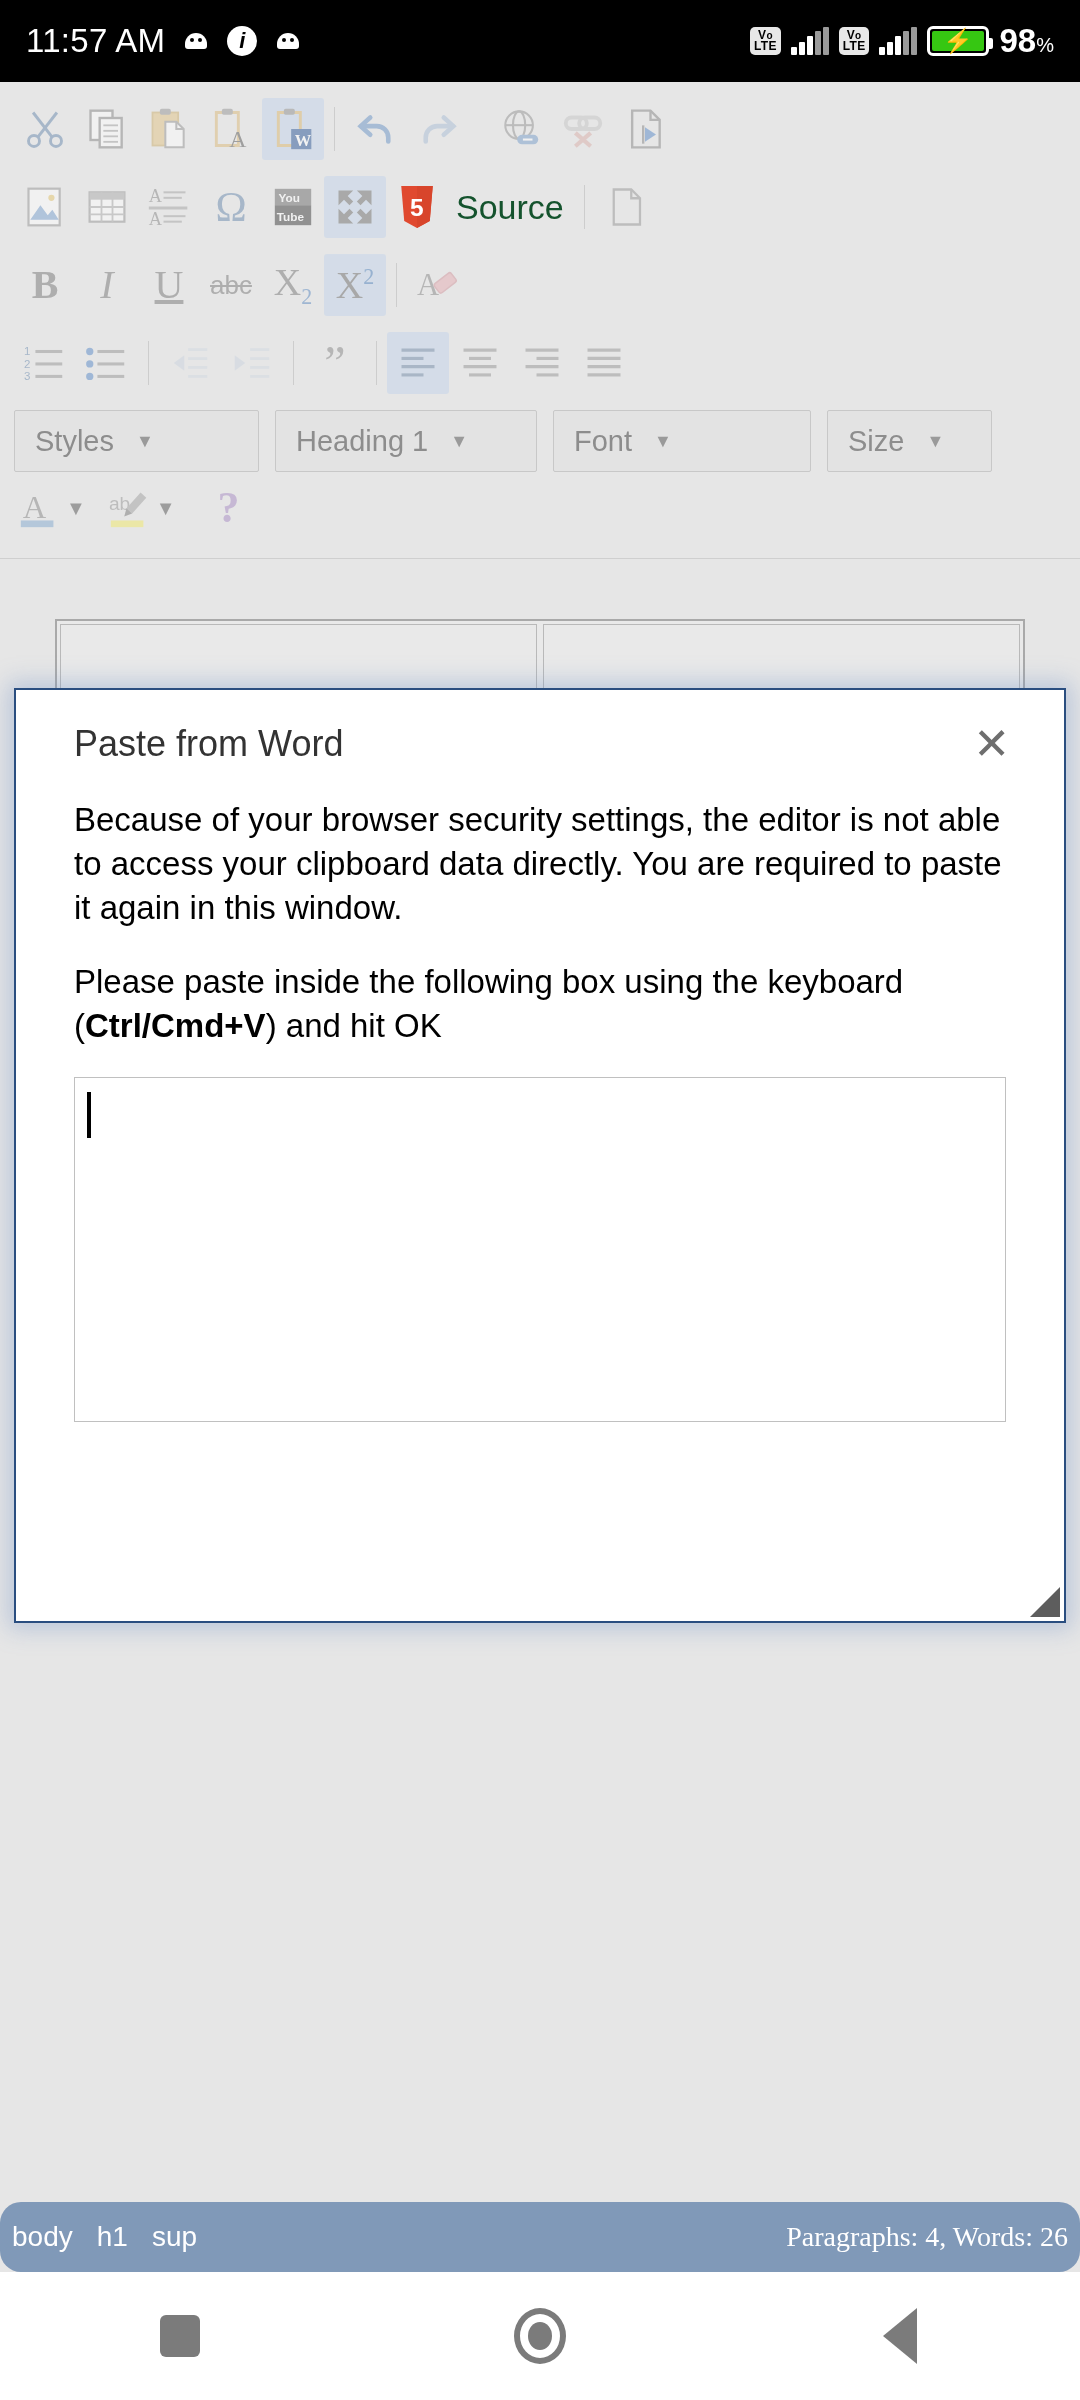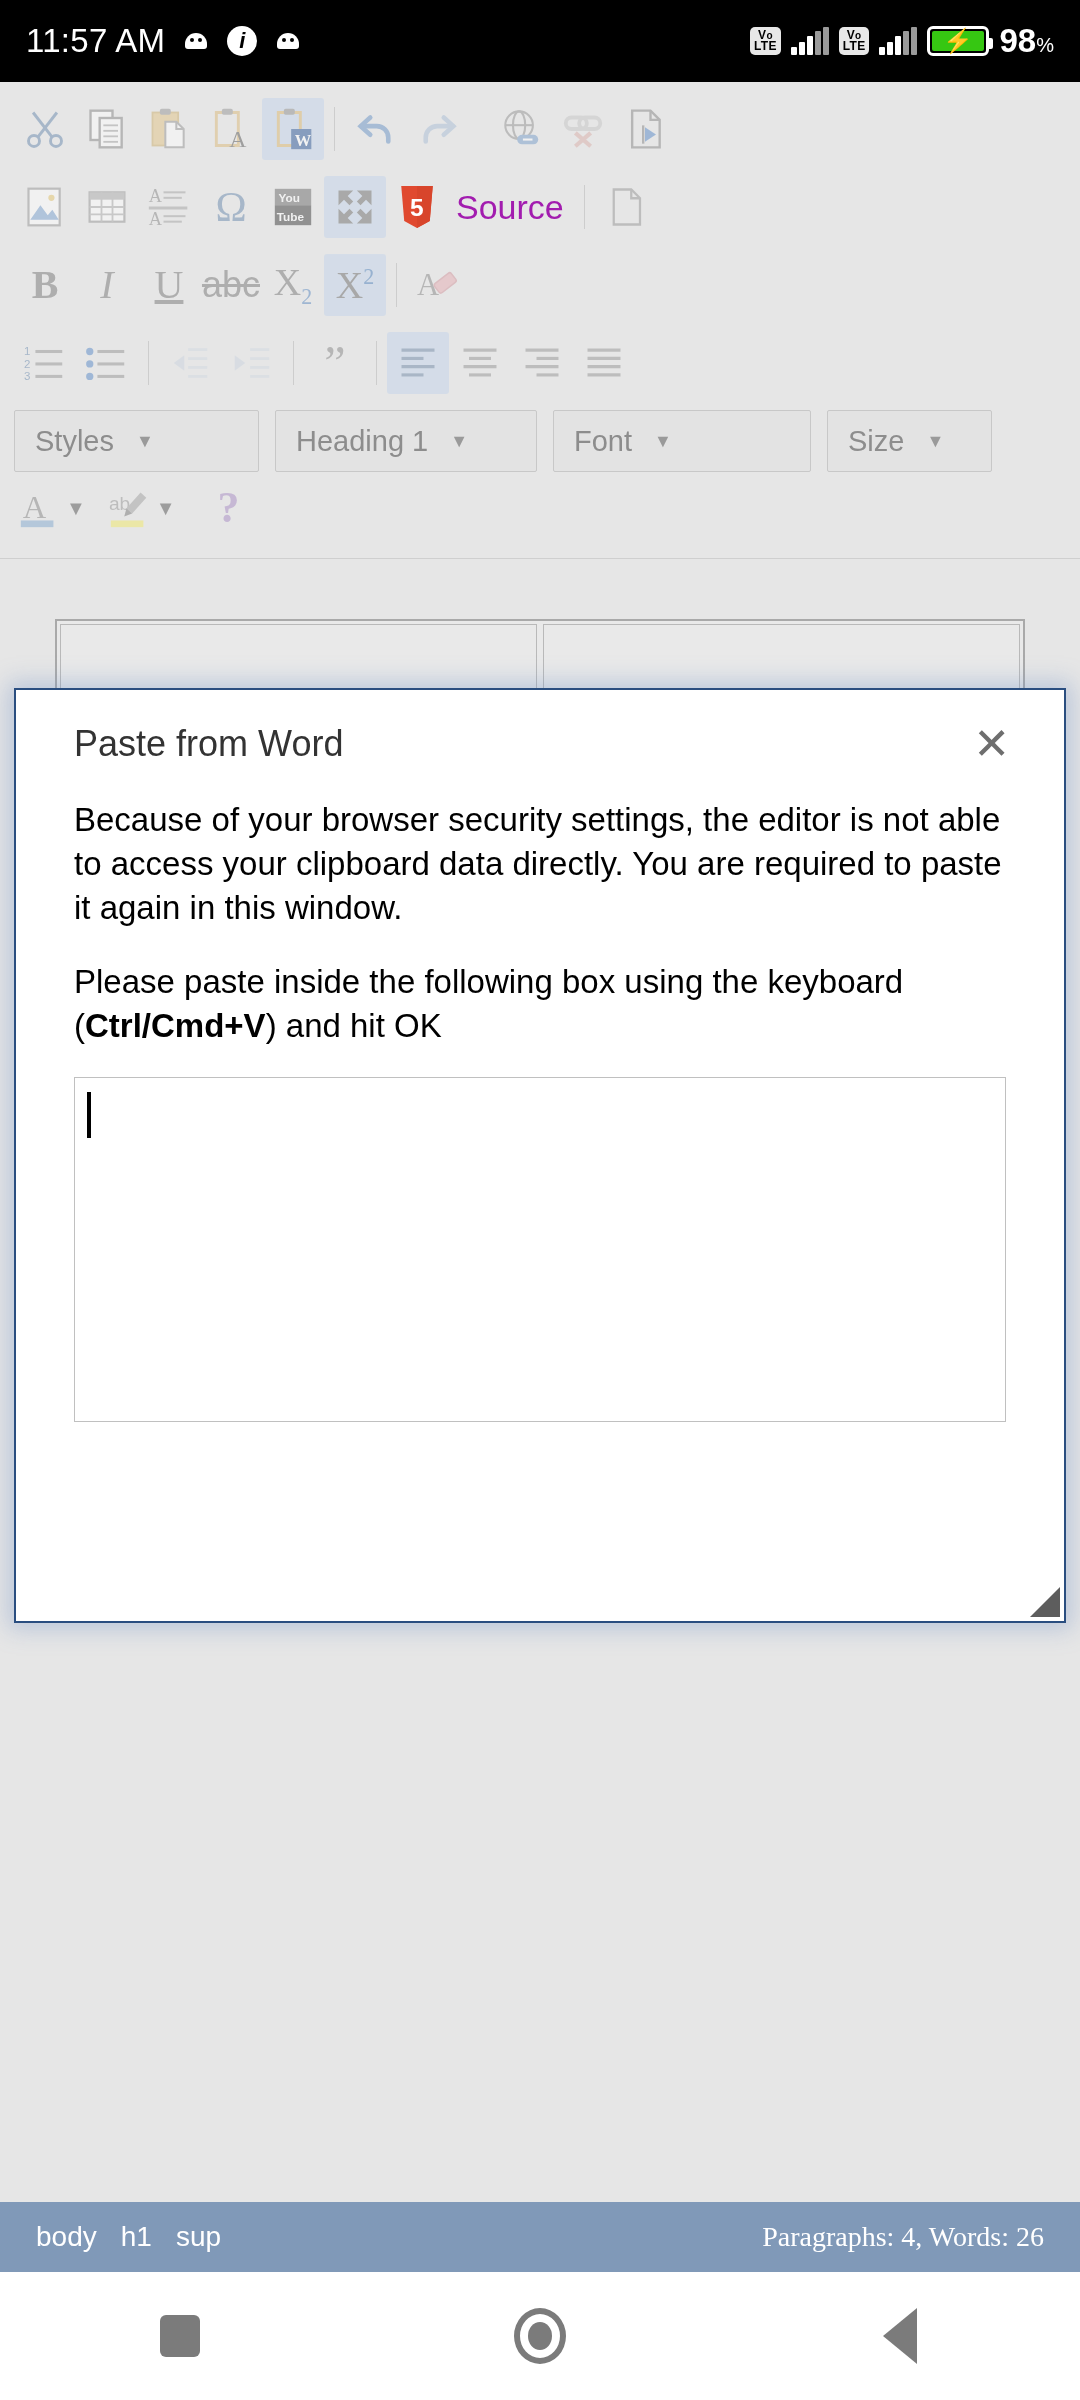--- a/index.html
+++ b/index.html
@@ -80,23 +80,23 @@
   .tbtn.on { background:#c3d4ea; opacity:.5; }
   .tbtn.dim { opacity:.22; }
   .sep { width:1px; height:44px; background:#bdbdbd; margin:0 10px; opacity:.6; }
   .ic { display:block; }
 
   
   .gl { font-size:38px; color:#6c6c6c; line-height:1; font-family:"Liberation Serif", serif; }
   .gl-b { font-weight:bold; font-size:40px; }
   .gl-i { font-style:italic; font-size:40px; }
   .gl-u { text-decoration:underline; font-size:40px; }
-  .gl-s { text-decoration:line-through; font-size:36px; font-family:"Liberation Sans",sans-serif;}
+  .gl-s { text-decoration:line-through; font-size:26px; font-family:"Liberation Sans",sans-serif;}
   .gl-sub sub, .gl-sup sup { font-size:.58em; color:#4a7ebb; }
-  .src-txt { font-size:34px; color:#a21caf; padding-left:8px; opacity:1; }
+  .src-txt { font-size:34px; color:#14532d; padding-left:8px; opacity:1; }
 
   
   .ddrow { display:flex; align-items:center; gap:16px; padding-top:8px; }
   .dd {
     height:62px; border:1px solid #c8c8c8; background:#e3e3e3;
     display:flex; align-items:center; 
     padding:0 16px 0 20px; color:#8d8d8d; font-size:29px; border-radius:2px;
   }
   .dd .caret { font-size:18px; color:#9a9a9a; margin-left:22px; }
   #dd-styles { width:245px; }
@@ -152,21 +152,21 @@
   #btn-cancel { background:#fff; border:1px solid #9a9a9a; color:#3c3c3c; width:172px; }
   #dlg-grip {
     position:absolute; right:4px; bottom:4px; width:0; height:0;
     border-left:30px solid transparent; border-bottom:30px solid #5d5d5d;
   }
 
   
   #elements-path {
     position:absolute; left:0; bottom:128px; width:1080px; height:70px;
     background:#8099b8; display:flex; align-items:center;
-    padding:0 36px; color:#fff; font-size:28px;
+    padding:0 12px; color:#fff; font-size:28px;border-radius:21px;
   }
   #path-items { display:flex; gap:24px; }
   #wordcount { margin-left:auto; font-size:28px;font-family:Liberation Serif, serif; }
 
   
   #navbar {
     position:absolute; left:0; bottom:0; width:1080px; height:128px;
     background:#fff; display:flex; align-items:center;
   }
   .navbtn { flex:1; display:flex; align-items:center; justify-content:center; }

